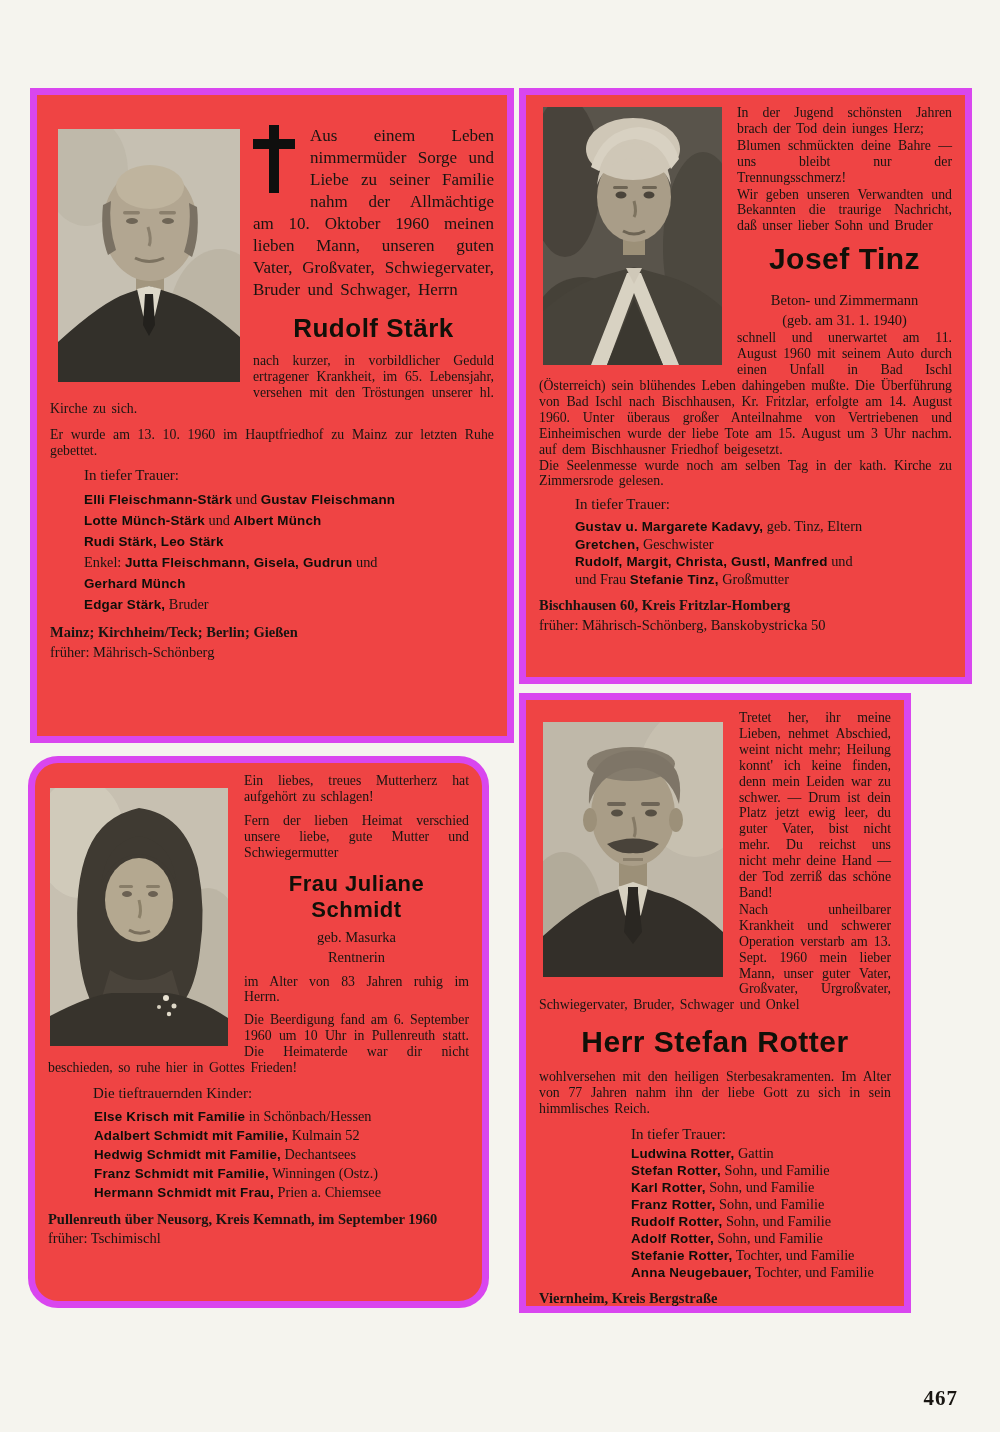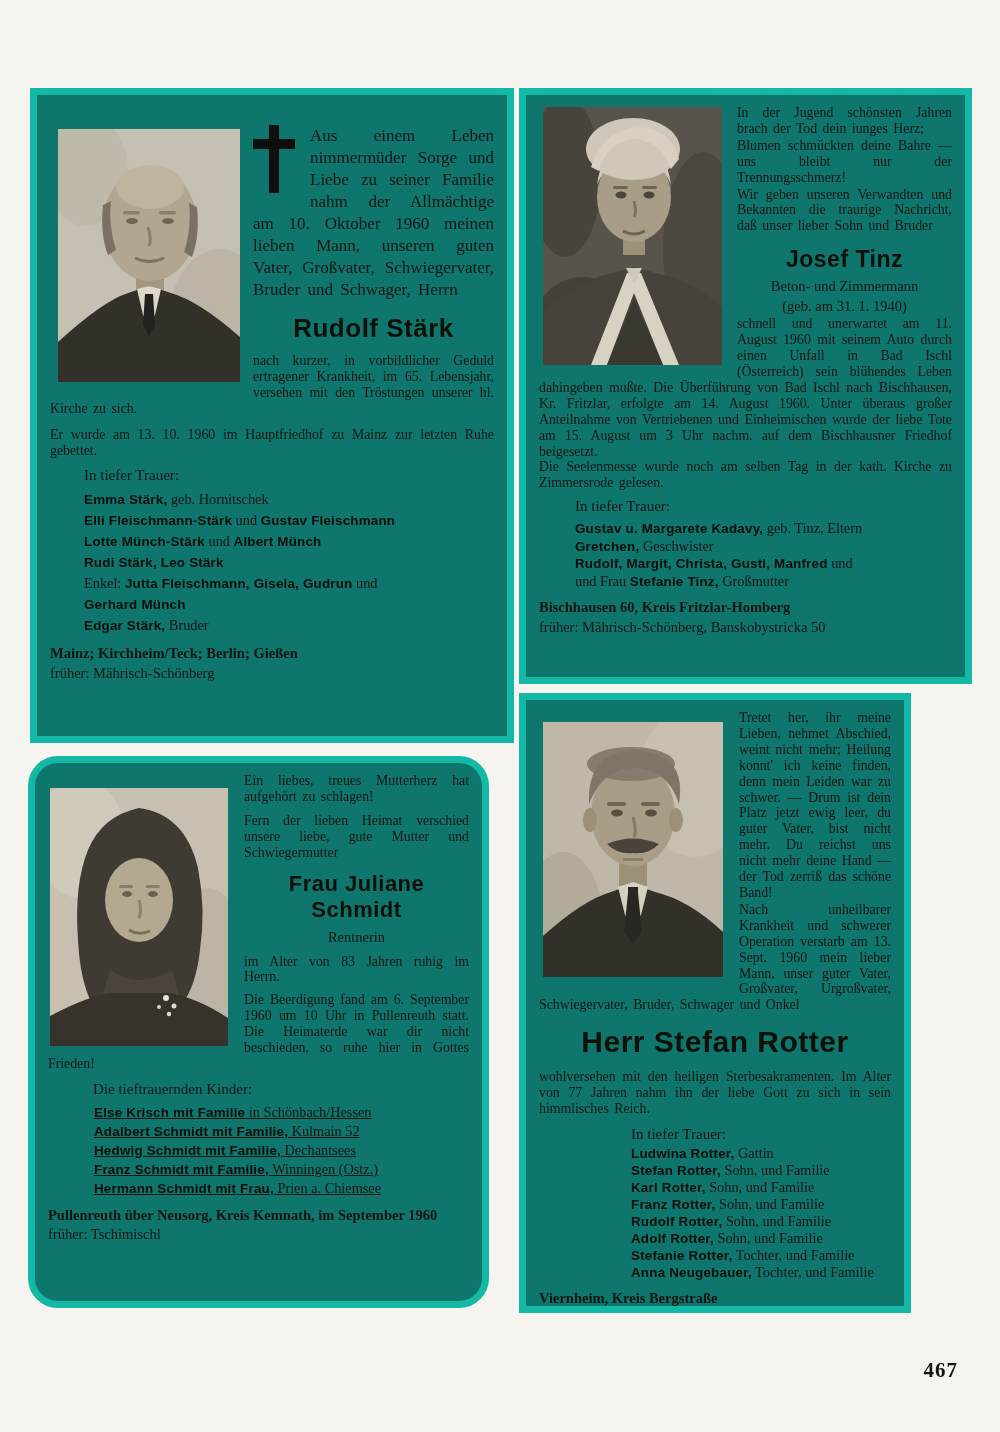--- a/index.html
+++ b/index.html
@@ -6,22 +6,22 @@
   body{
     width:1000px;height:1432px;position:relative;
     background:#f5f4ee;
     font-family:"Liberation Serif", serif;
     color:#181511;
     overflow:hidden;
   }
   .page{position:absolute;inset:0;}
   .notice{
     position:absolute;box-sizing:border-box;
-    background:#0f766e;
-    border:7px solid #14b8a6;
+    background:#ef4444;
+    border:7px solid #d946ef;
     padding:10px 13px 8px 13px;
     overflow:hidden;
   }
   #box-staerk{left:30px;top:88px;width:484px;height:655px;}
   #box-tinz{left:519px;top:88px;width:453px;height:596px;}
   #box-schmidt{left:28px;top:756px;width:461px;height:552px;border-radius:30px;}
   #box-rotter{left:519px;top:693px;width:392px;height:620px;}
 
   .photo{float:left;background:#c6c0b2;box-shadow:0 0 0 1px #b3ac9d inset;}
   .photo svg{display:block;}
@@ -40,53 +40,53 @@
   .intro{font-size:17px;line-height:22px;word-spacing:3px;margin-top:20px;}
   .serif{font-size:13.8px;line-height:15.9px;word-spacing:2px;}
   .gap-top{margin-top:7px;}
   .gap-top-lg{margin-top:10px;}
 
   .dname{
     font-family:"Liberation Sans", sans-serif;font-weight:700;
     text-align:center;letter-spacing:.5px;color:#111008;
     font-size:26px;line-height:30px;margin:12px 0 10px 0;
   }
-  #box-tinz .dname{font-size:23px;margin:10px 0 2px 0;}
+  #box-tinz .dname{font-size:30px;margin:10px 0 16px 0;}
   #box-schmidt .dname{font-size:22px;line-height:26px;margin:10px 0 4px 0;}
   #box-rotter .dname{font-size:30px;line-height:34px;margin:12px 0 10px 0;}
 
   .center{text-align:center;}
   .sub{font-size:14.5px;line-height:20px;}
 
   .n-label{font-size:15px;line-height:17px;margin:9px 0 5px 34px;}
   #box-tinz .n-label{margin-left:36px;margin-top:7px;}
   #box-schmidt .n-label{margin-left:45px;}
   #box-rotter .n-label{margin-left:92px;margin-bottom:2px;}
 
   .mourners{margin-left:34px;}
   #box-tinz .mourners{margin-left:36px;}
-  #box-schmidt .mourners{margin-left:46px;text-decoration:underline;}
+  #box-schmidt .mourners{margin-left:46px;}
   #box-rotter .mourners{margin-left:92px;}
   .mline{font-size:14.3px;line-height:21px;white-space:nowrap;}
   #box-tinz .mline{line-height:16.5px;white-space:normal;}
   #box-schmidt .mline{line-height:19px;}
   #box-rotter .mline{line-height:17px;}
   .mline .b{
     font-family:"Liberation Sans", sans-serif;font-weight:700;
     font-size:13.4px;letter-spacing:.2px;color:#0f0e09;
   }
 
   .addr{font-size:14.5px;line-height:17.5px;margin-top:9px;font-weight:bold;}
   .addr2{font-size:14.5px;line-height:17.5px;margin-top:2px;}
 
   .poems p{margin-bottom:1px;}
   #box-schmidt .poems p{margin-bottom:8px;}
 
   .pagenum{
-    position:absolute;right:42px;top:1358px;
+    position:absolute;right:42px;top:1386px;
     font-size:21px;font-weight:bold;letter-spacing:1px;
     font-family:"Liberation Serif", serif;
   }
 </style>
 </head>
 <body>
 
 <div class="page">
 
   <section class="notice" id="box-staerk">
@@ -111,21 +111,20 @@
         <path d="M87 165 L95 165 L97 196 L91 207 L85 196 Z" fill="#23211d"></path>
       </svg>
     </div>
     <div class="cross"></div>
     <p class="intro just">Aus einem Leben nimmermüder Sorge und Liebe zu seiner Familie nahm der Allmächtige am 10. Oktober 1960 meinen lieben Mann, unseren guten Vater, Großvater, Schwiegervater, Bruder und Schwager, Herrn</p>
     <h2 class="dname">Rudolf Stärk</h2>
     <p class="serif just">nach kurzer, in vorbildlicher Geduld ertragener Krankheit, im 65. Lebensjahr, versehen mit den Tröstungen unserer hl. Kirche zu sich.</p>
     <p class="serif just gap-top-lg">Er wurde am 13. 10. 1960 im Hauptfriedhof zu Mainz zur letzten Ruhe gebettet.</p>
     <p class="n-label">In tiefer Trauer:</p>
     <div class="mourners">
-        <div class="mline"><span class="b">Emma Stärk,</span><span> geb. Hornitschek</span></div>
         <div class="mline"><span class="b">Elli Fleischmann-Stärk</span><span> und </span><span class="b">Gustav Fleischmann</span></div>
         <div class="mline"><span class="b">Lotte Münch-Stärk</span><span> und </span><span class="b">Albert Münch</span></div>
         <div class="mline"><span class="b">Rudi Stärk, Leo Stärk</span></div>
         <div class="mline"><span>Enkel: </span><span class="b">Jutta Fleischmann, Gisela, Gudrun</span><span> und</span></div>
         <div class="mline"><span class="b">Gerhard Münch</span></div>
         <div class="mline"><span class="b">Edgar Stärk,</span><span> Bruder</span></div>
       </div>
     <p class="addr">Mainz; Kirchheim/Teck; Berlin; Gießen</p>
     <p class="addr2">früher: Mährisch-Schönberg</p>
   </section>
@@ -198,20 +197,21 @@
         <circle cx="124" cy="218" r="2.5" fill="#ded8c8"></circle>
         <circle cx="109" cy="219" r="2" fill="#d6d0c0"></circle>
         <circle cx="119" cy="226" r="2.2" fill="#e2dccb"></circle>
       </svg>
     </div>
     <div class="poems serif">
         <p class="just">Ein liebes, treues Mutterherz hat aufgehört zu schlagen!</p>
         <p class="just">Fern der lieben Heimat verschied unsere liebe, gute Mutter und Schwiegermutter</p>
       </div>
     <h2 class="dname">Frau Juliane Schmidt</h2>
+    <p class="center sub">geb. Masurka</p>
     <p class="center sub">Rentnerin</p>
     <p class="serif just gap-top">im Alter von 83 Jahren ruhig im Herrn.</p>
     <p class="serif just gap-top">Die Beerdigung fand am 6. September 1960 um 10 Uhr in Pullenreuth statt. Die Heimaterde war dir nicht beschieden, so ruhe hier in Gottes Frieden!</p>
     <p class="n-label">Die tieftrauernden Kinder:</p>
     <div class="mourners">
         <div class="mline"><span class="b">Else Krisch mit Familie</span><span> in Schönbach/Hessen</span></div>
         <div class="mline"><span class="b">Adalbert Schmidt mit Familie,</span><span> Kulmain 52</span></div>
         <div class="mline"><span class="b">Hedwig Schmidt mit Familie,</span><span> Dechantsees</span></div>
         <div class="mline"><span class="b">Franz Schmidt mit Familie,</span><span> Winningen (Ostz.)</span></div>
         <div class="mline"><span class="b">Hermann Schmidt mit Frau,</span><span> Prien a. Chiemsee</span></div>

